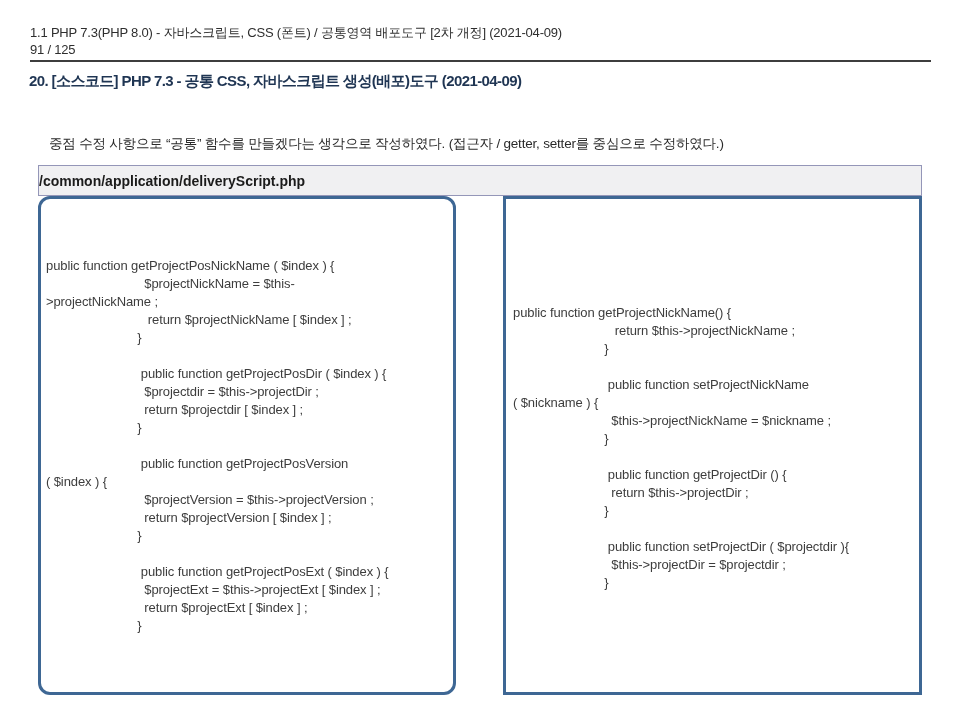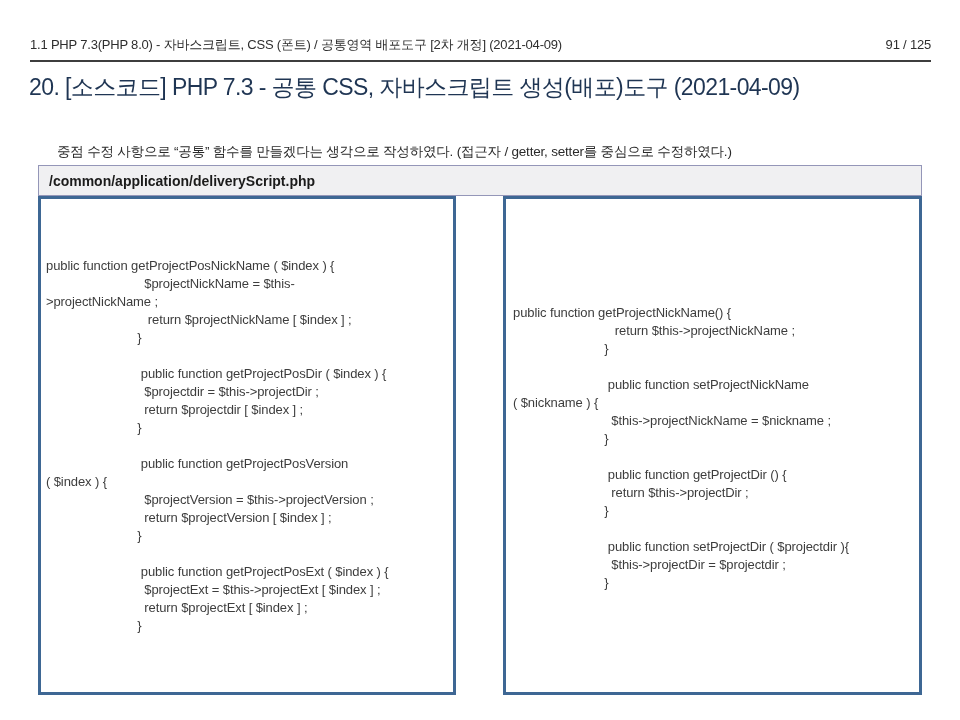--- a/index.html
+++ b/index.html
@@ -12,70 +12,71 @@
     position: relative;
     width: 960px;
     height: 720px;
     background: #ffffff;
     overflow: hidden;
   }
   .top-header {
     position: absolute;
     left: 30px;
     right: 29px;
-    top: 36px;
+    top: 24px;
     display: flex;
     justify-content: space-between;
     align-items: baseline;
     font-size: 13px;
     color: #2e2e2e;
     letter-spacing: -0.2px;
     white-space: nowrap;
+    flex-direction: column;
   }
   .header-rule {
     position: absolute;
     left: 30px;
     top: 60px;
     width: 901px;
     height: 2px;
     background: #3d3d3d;
   }
   .slide-title {
     position: absolute;
     left: 29px;
     top: 72px;
     margin: 0;
-    font-size: 23px;
-    font-weight: normal;
+    font-size: 15px;
+    font-weight: bold;
     color: #1f3553;
     letter-spacing: -0.6px;
     white-space: nowrap;
   }
   .slide-subtitle {
     position: absolute;
     left: 45px;
     top: 131px;
-    margin: 12px;
+    margin: 4px;
     font-size: 13.5px;
     color: #2a2a2a;
     letter-spacing: -0.2px;
     white-space: nowrap;
   }
   .file-box {
     position: absolute;
     left: 38px;
     top: 165px;
     width: 884px;
     height: 31px;
     box-sizing: border-box;
     background: #f0f0f2;
     border: 1px solid #9496b8;
     display: flex;
     align-items: center;
-    padding-left: 10px;
+    padding-left: 0;
     font-size: 14px;
     font-weight: bold;
     color: #1b1b1b;
   }
   .code-box {
     position: absolute;
     top: 196px;
     height: 499px;
     box-sizing: border-box;
     margin: 0;
@@ -86,20 +87,21 @@
     line-height: 18px;
     color: #3d3d3d;
     white-space: pre-wrap;
     overflow: hidden;
     letter-spacing: -0.1px;
   }
   .code-box.left {
     left: 38px;
     width: 418px;
     padding: 58px 4px 0 5px;
+    border-radius: 12px;
   }
   .code-box.right {
     left: 503px;
     width: 419px;
     padding: 105px 7px 0 7px;
   }
 </style>
 </head>
 <body>
 

